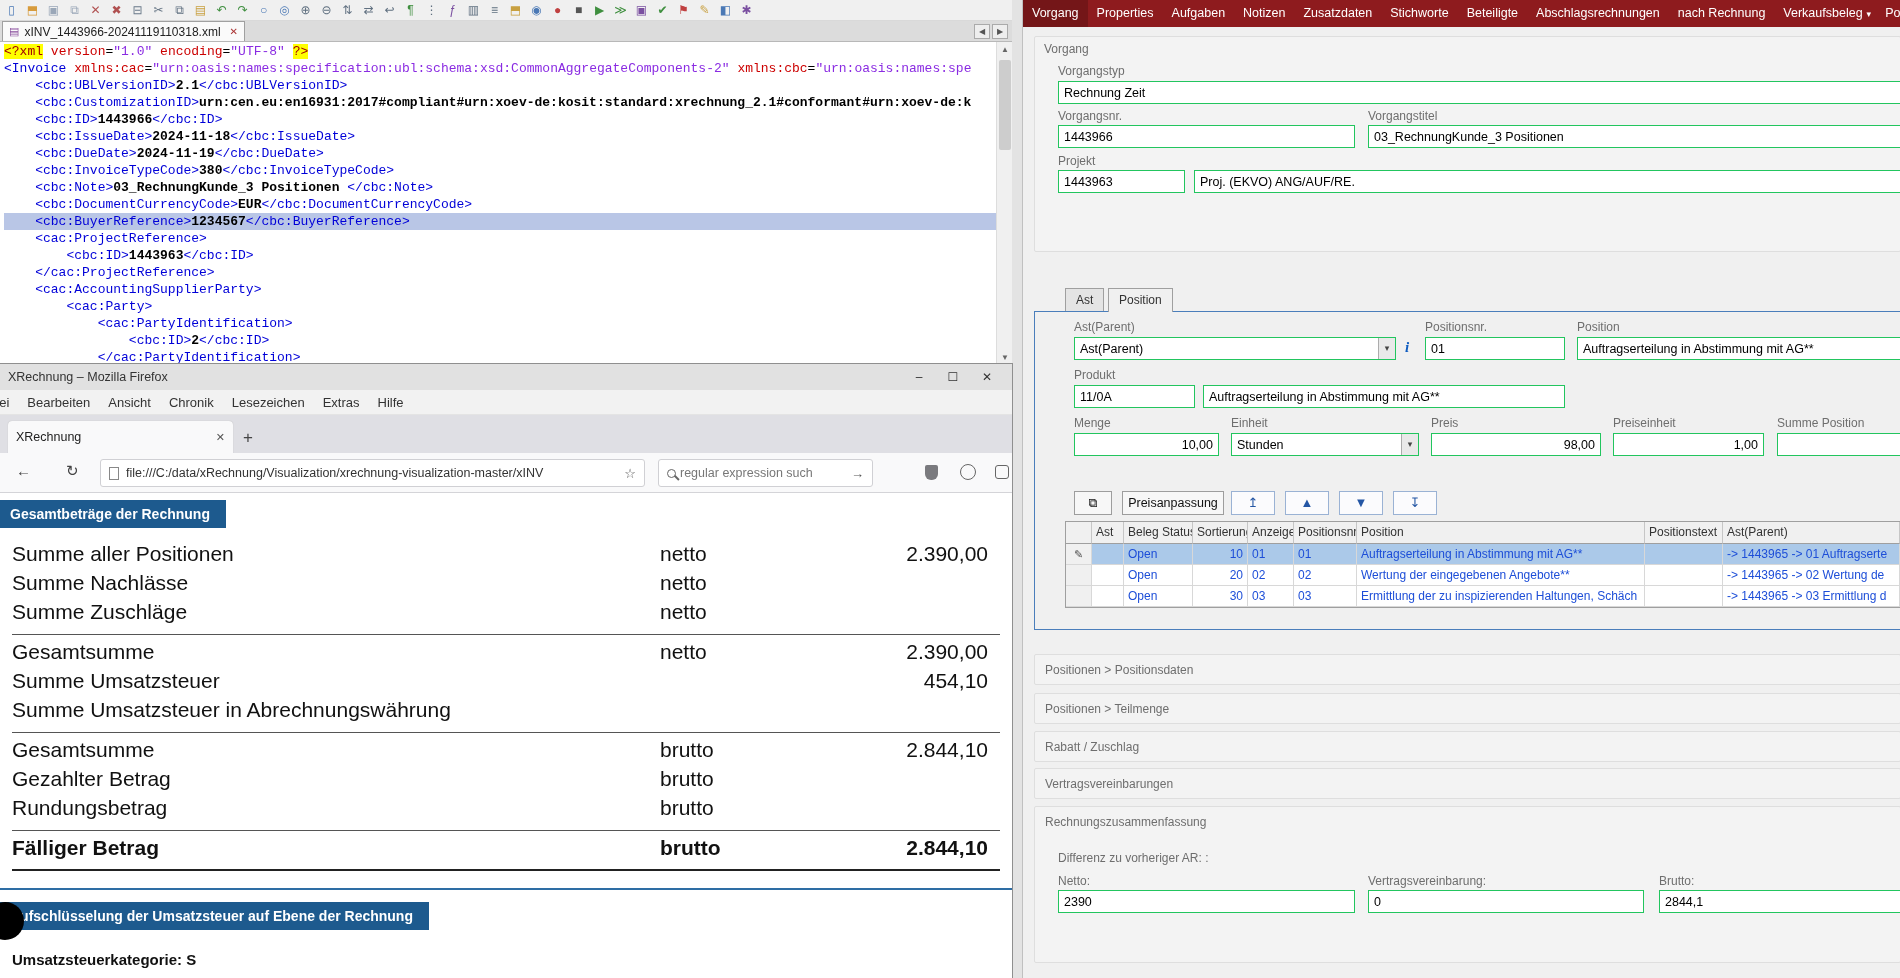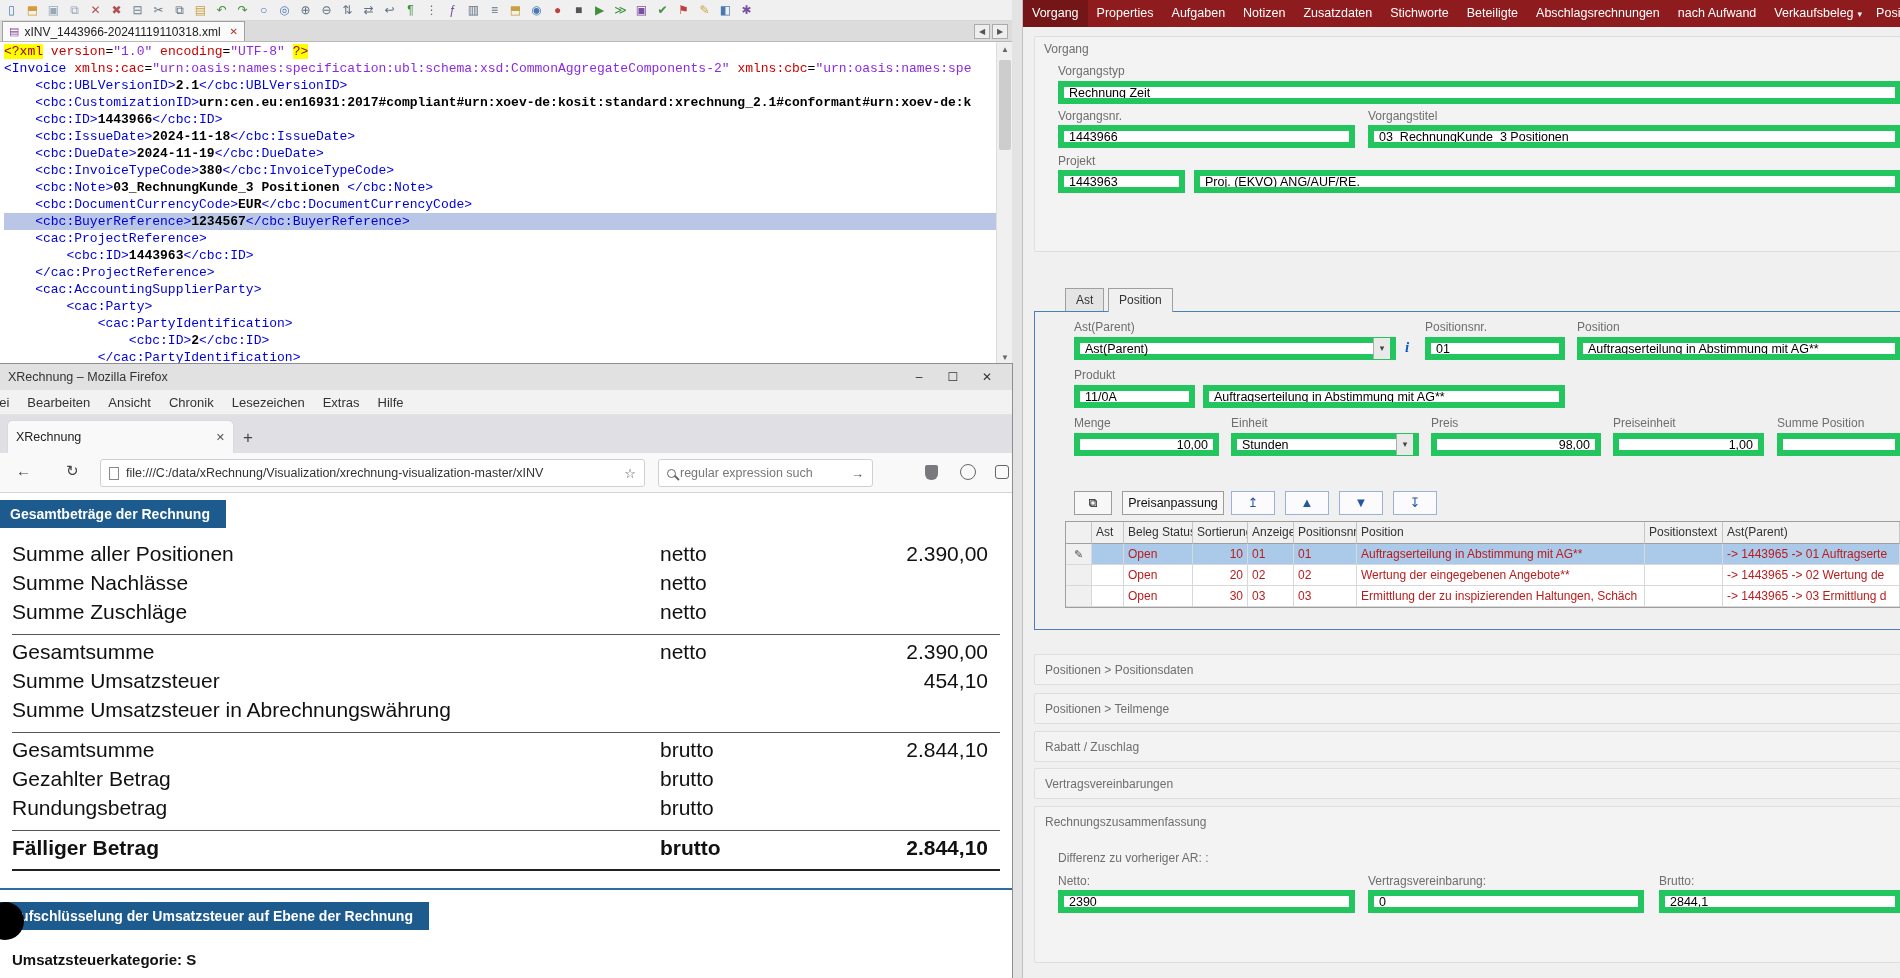--- a/index.html
+++ b/index.html
@@ -85,35 +85,35 @@
 .grp,.sect{position:absolute;left:11px;width:867px;border:1px solid #dedede;background:#f3f3f3;border-radius:2px;}
 .grp-vorgang{top:36px;height:216px;}
 .grp-label{position:absolute;color:#6e6e6e;font-size:12px;}
 .sect{padding:8px 0 0 10px;color:#6e6e6e;font-size:12px;}
 .sect-1{top:654px;height:31px;}
 .sect-2{top:693px;height:31px;}
 .sect-3{top:731px;height:31px;}
 .sect-4{top:768px;height:31px;}
 .sect-5{top:806px;height:157px;}
 .al{position:absolute;color:#6e6e6e;font-size:12px;white-space:nowrap;}
-.ai{position:absolute;height:23px;border:6px solid #22c55e;background:#fff;font-size:12.5px;color:#000;padding:0 5px;font-family:"Liberation Sans",sans-serif;}
+.ai{position:absolute;height:23px;border:1px solid #22c55e;background:#fff;font-size:12.5px;color:#000;padding:0 5px;font-family:"Liberation Sans",sans-serif;}
 .ai.right{text-align:right;}
 .combo{display:flex;align-items:center;justify-content:space-between;padding:0 0 0 5px;}
 .combo-text{font-size:12.5px;color:#000;white-space:nowrap;overflow:hidden;}
 .combo-btn{width:17px;height:21px;background:#e9e9e9;border-left:1px solid #acacac;text-align:center;font-size:9px;line-height:21px;color:#444;flex:none;}
 .ptab{position:absolute;top:288px;height:23px;font-size:12px;padding:0 10px;line-height:23px;border:1px solid #9f9f9f;border-bottom:none;background:#e4e4e4;color:#333;z-index:2;}
 .ptab.active{background:#f0f0f0;height:24px;}
 .ppanel{position:absolute;left:11px;top:311px;width:867px;height:319px;border:1px solid #4a7ebb;background:#f0f0f0;}
 .info-i{position:absolute;left:382px;top:339px;color:#0f5cc0;font-weight:700;font-style:italic;font-size:15px;font-family:"Liberation Serif",serif;}
 .btn{position:absolute;height:24px;border:1px solid #9d9d9d;background:#f7f7f7;font-size:12.5px;color:#111;text-align:center;line-height:22px;}
 .movebtn{background:#fbfbfd;border:1px solid #9ab2d4;color:#2456a4;font-size:13px;}
 .grid{position:absolute;left:42px;top:521px;width:836px;border:1px solid #9f9f9f;background:#fff;}
 .grow{display:grid;grid-template-columns:26px 32px 69px 55px 46px 63px 288px 78px minmax(0,1fr);height:21px;}
 .grow.ghead{height:22px;}
-.gcell{border-right:1px solid #d8d8d8;border-bottom:1px solid #d8d8d8;font-size:12px;line-height:20px;padding:0 4px;white-space:nowrap;overflow:hidden;color:#b91c1c;background:#fff;}
+.gcell{border-right:1px solid #d8d8d8;border-bottom:1px solid #d8d8d8;font-size:12px;line-height:20px;padding:0 4px;white-space:nowrap;overflow:hidden;color:#1d4ed8;background:#fff;}
 .ghc{background:#f0f0f0;border-right:1px solid #c6c6c6;border-bottom:1px solid #9f9f9f;color:#333;}
 .grh{background:#f0f0f0;text-align:center;color:#555;font-size:11px;}
 .selrow .gcell:not(.grh){background:#abc9e9;}
 .grow:not(.ghead) .c2{text-align:right;}
 </style>
 </head>
 <body>
 
 <div class="page">
 
@@ -306,21 +306,21 @@
   <section class="app">
     <div class="app-header">
         <span class="app-tab active">Vorgang</span>
         <span class="app-tab">Properties</span>
         <span class="app-tab">Aufgaben</span>
         <span class="app-tab">Notizen</span>
         <span class="app-tab">Zusatzdaten</span>
         <span class="app-tab">Stichworte</span>
         <span class="app-tab">Beteiligte</span>
         <span class="app-tab">Abschlagsrechnungen</span>
-        <span class="app-tab">nach Aufwand</span>
+        <span class="app-tab">nach Rechnung</span>
         <span class="app-tab">Verkaufsbeleg</span>
         <span class="app-caret">▾</span>
         <span class="app-tab">Positionen</span>
       </div>
 
     <div class="grp grp-vorgang"></div>
     <span class="grp-label" style="left:21px;top:42px;">Vorgang</span>
 
     <label class="al" style="left:35px;top:64px;">Vorgangstyp</label>
     <input class="ai" style="left: 35px; top: 81px; width: 843px;" value="Rechnung Zeit">

